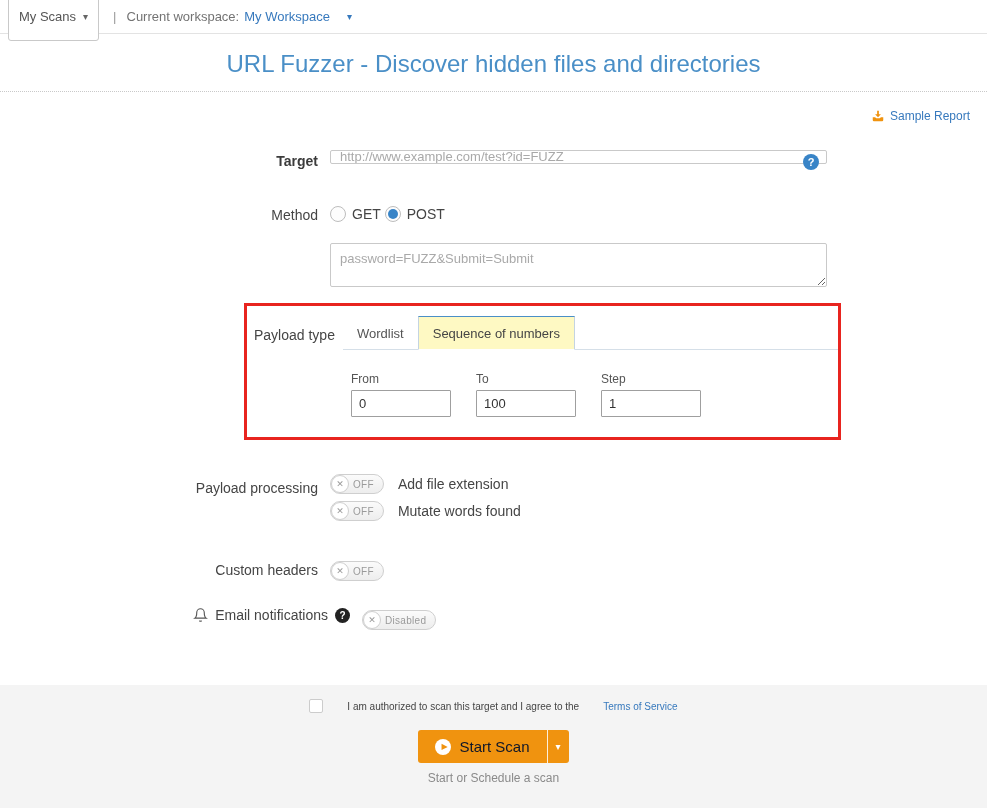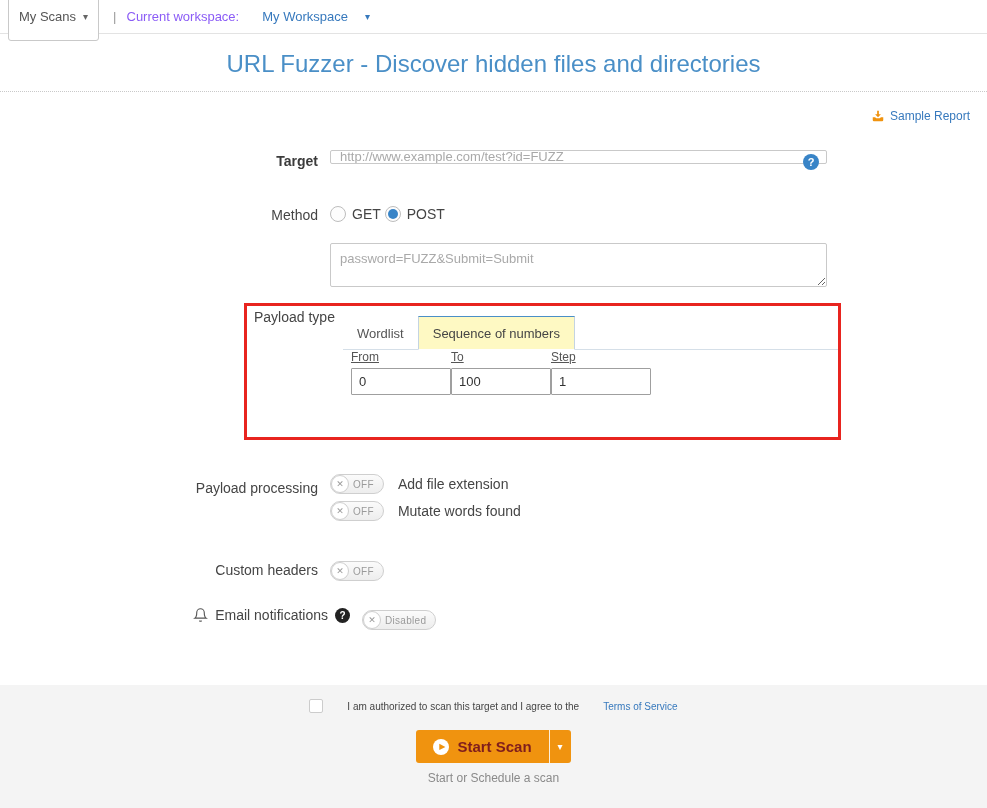--- a/index.html
+++ b/index.html
@@ -16,22 +16,22 @@
     padding-left: 8px; border-bottom: 1px solid #e3e3e3;
     font-size: 13px; background: #fff;
   }
   .myscans-btn {
     display: inline-flex; align-items: center; gap: 7px;
     border: 1px solid #c9c9c9; border-radius: 3px;
     padding: 16px 10px; color: #555; background: #fff; cursor: pointer;
   }
   .myscans-btn .caret { font-size: 10px; color: #666; }
   .topbar .sep { color: #999; margin: 0 10px 0 14px; }
-  .topbar .ws-label { color: #8b5cf6; margin-right: 15px; }
-  .ws-link { color: #3779bd; display: inline-flex; align-items: center; gap: 17px; cursor: pointer; margin-left: 8px; }
+  .topbar .ws-label { color: #737373; margin-right: 5px; }
+  .ws-link { color: #3779bd; display: inline-flex; align-items: center; gap: 17px; cursor: pointer; }
   .ws-link .caret { font-size: 10px; }
   
   .page-title {
     margin-top: 16px; text-align: center;
     font-size: 24px; font-weight: 400; color: #4a8fc7;
   }
   .title-divider { border-bottom: 1px dotted #c9c9c9; margin-top: 13px; }
   
   .sample-report-row { text-align: right; padding-right: 17px; margin-top: 17px; height: 18px; }
   .sample-report {
@@ -80,32 +80,32 @@
     padding: 7px 9px; font-size: 13px; color: #333; resize: both;
     font-family: "Liberation Sans", sans-serif;
   }
   
   .payload-box {
     margin: 12px 0 0 244px; width: 597px; min-height: 137px;
     border: 3px solid #e8241f; position: relative;
     padding: 10px 0 18px 96px;
   }
   .payload-box .box-label {
-    position: absolute; left: 7px; top: 3px;
+    position: absolute; left: 7px; top: 21px;
     font-size: 14px; color: #454545;
   }
   .tabs { display: flex; align-items: flex-end; border-bottom: 1px solid #d5dfe8; }
   .tab {
     font-size: 13px; color: #555; padding: 9px 14px 8px; cursor: pointer;
   }
   .tab.active {
     background: #fef9c3; border: 1px solid #c4d4e2; border-top: 1px solid #4a8fc7;
     border-bottom: 1px solid #fff; margin-bottom: -1px; color: #454545;
   }
-  .tab-fields { display: flex; padding-left: 8px; text-decoration: underline; }
+  .tab-fields { display: flex; gap: 25px; margin-top: 22px; padding-left: 8px; }
   .tab-field .tf-label { font-size: 12px; color: #555; margin-bottom: 4px; }
   .tf-input {
     width: 100px; height: 27px; border: 1px solid #9f9f9f; border-radius: 1px;
     padding: 0 7px; font-size: 13px; color: #333;
     font-family: "Liberation Sans", sans-serif;
   }
   
   .row-processing { margin-top: 34px; }
   .toggle-line { display: flex; align-items: center; gap: 14px; margin-bottom: 7px; }
   .toggle {
@@ -142,21 +142,21 @@
   .checkbox { width: 14px; height: 14px; border: 1px solid #ccc; background: #fff; border-radius: 2px; cursor: pointer; flex: none; }
   .terms-link { color: #3779bd; cursor: pointer; }
   .btn-row { display: flex; justify-content: center; margin-top: 17px; }
   .start-btn { display: inline-flex; border-radius: 3px; overflow: hidden; background: #f0930f; cursor: pointer; }
   .start-main { display: flex; align-items: center; gap: 8px; padding: 8px 17px; }
   .play-icon {
     width: 16px; height: 16px; border-radius: 50%; background: #fff;
     color: #f0930f; font-size: 8px; display: flex; align-items: center; justify-content: center;
     padding-left: 2px; flex: none;
   }
-  .start-label { color: #7f1d1d; font-size: 15px; font-weight: 700; }
+  .start-label { color: #0f172a; font-size: 15px; font-weight: 400; }
   .start-caret {
     border-left: 1px solid rgba(255,255,255,.85); color: #fff;
     display: flex; align-items: center; padding: 0 8px; font-size: 10px;
   }
   .btn-subtext { text-align: center; font-size: 12px; color: #8a8a8a; margin-top: 8px; }
 </style>
 </head>
 <body>
 
 <div class="topbar">

